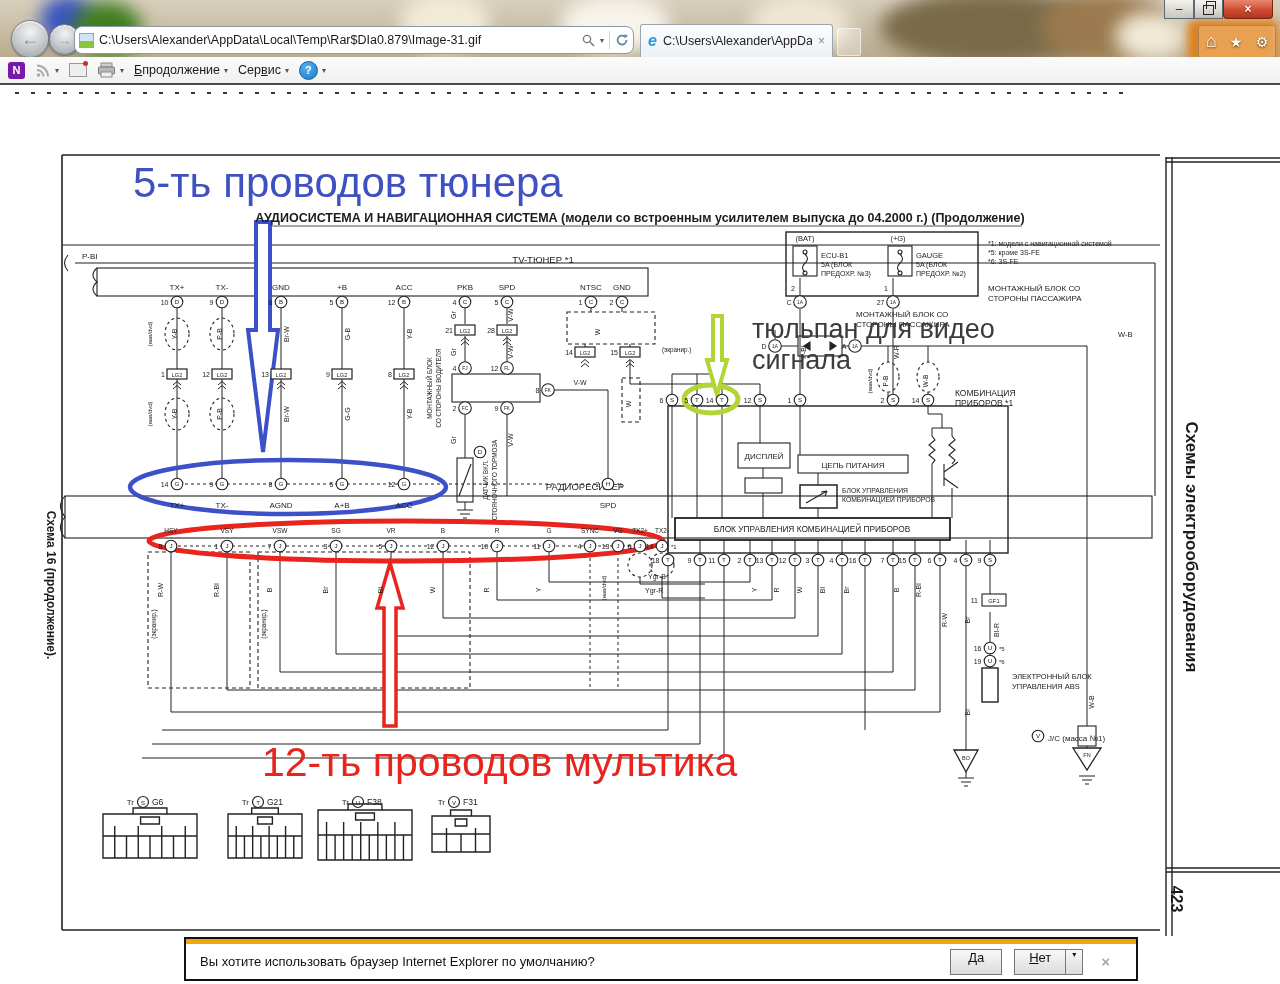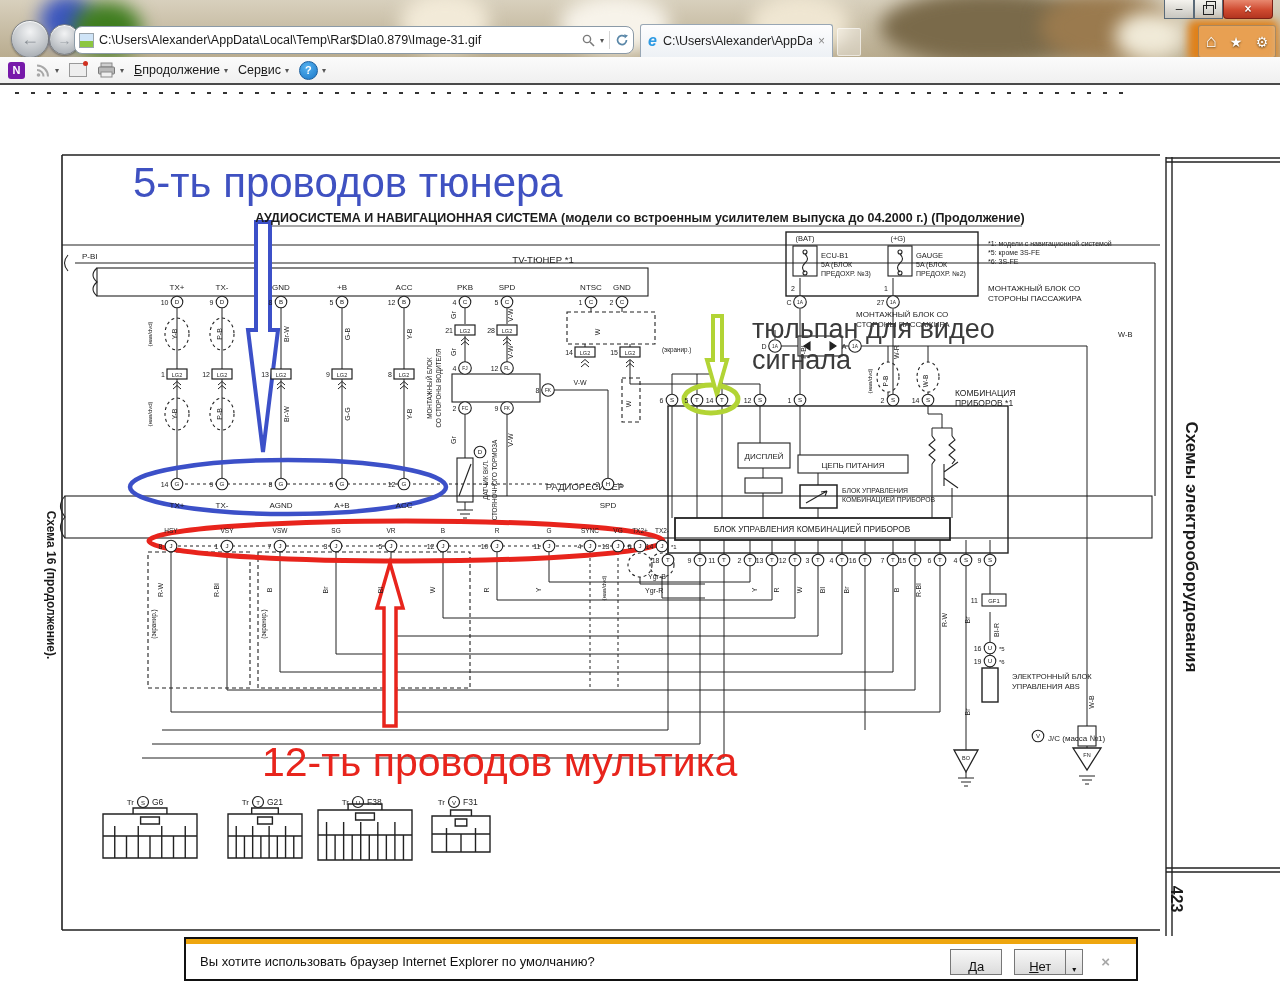--- a/index.html
+++ b/index.html
@@ -59,21 +59,21 @@
   
   .content{position:absolute;left:0;top:86px;width:1280px;height:898px;background:#fff;}
   
   .notif{position:absolute;left:163px;top:937px;width:954px;height:44px;box-sizing:border-box;
     border:2px solid #111;background:#fff;z-index:50;display:flex;align-items:center;
     padding:5px 26px 0 14px;gap:12px;margin-left:21px;}
   .notif .stripe{position:absolute;left:0;top:0;width:100%;height:5px;}
   .notif .msg{font-size:13px;color:#111;flex:1;}
   .nbtn{min-width:52px;height:26px;box-sizing:border-box;border:1px solid #777;
     background:linear-gradient(180deg,#f8f8f8,#dcdcdc);font-size:13px;color:#111;
-    display:inline-flex;align-items:flex-end;justify-content:center;padding:0 12px;}
+    display:inline-flex;align-items:flex-start;justify-content:center;padding:0 12px;}
   .nbtn.arrow{min-width:18px;width:18px;padding:0;margin-left:-1px;font-size:8px;}
   .nclose{font-size:15px;color:#a8a8a8;font-weight:bold;margin-left:6px;}
 </style>
 </head>
 <body>
 
 <div class="titlebar">
   <div class="blob" style="left:40px;top:-5px;width:55px;height:50px;background:#3a55c0"></div>
   <div class="blob" style="left:72px;top:2px;width:70px;height:55px;background:#3e7d1e"></div>
   <div class="blob" style="left:400px;top:-8px;width:90px;height:60px;background:#f2ead8"></div>

